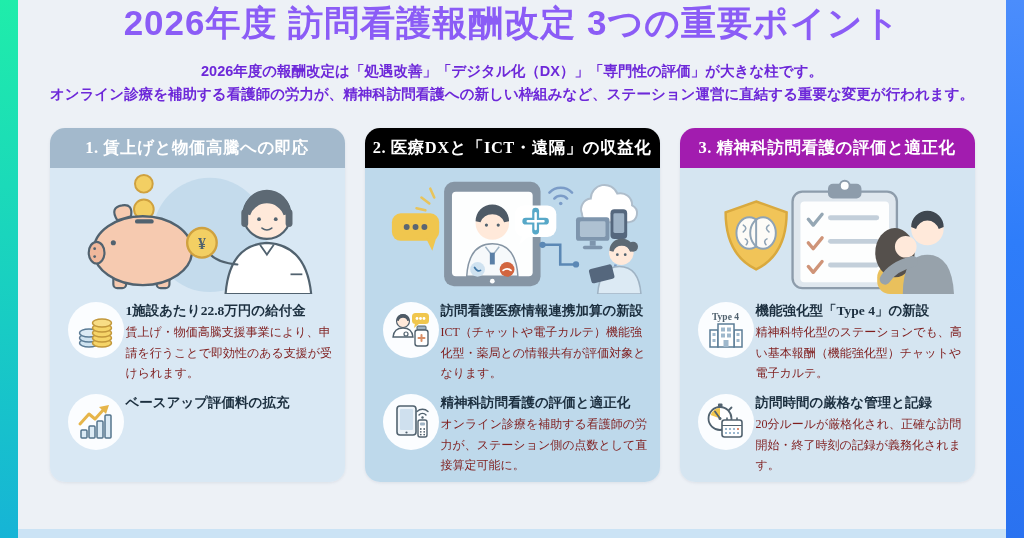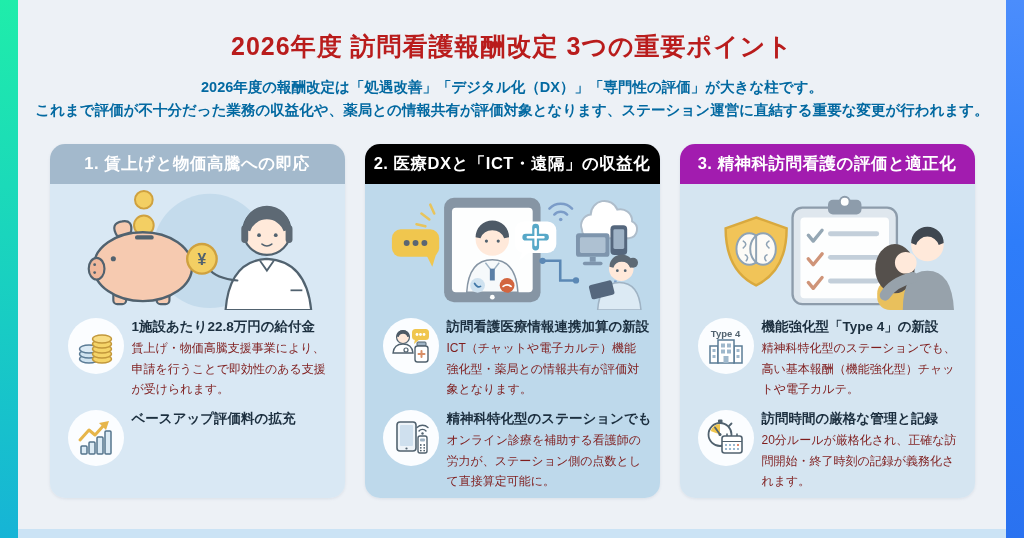--- a/index.html
+++ b/index.html
@@ -4,57 +4,57 @@
 <style>
   html,body{margin:0;padding:0;width:1024px;height:538px;overflow:hidden;
     font-family:"Liberation Sans","DejaVu Sans",sans-serif;}
   .stage{position:relative;width:1024px;height:538px;background:#edf1f6;}
   .edge-left{position:absolute;left:0;top:0;bottom:0;width:18px;
     background:linear-gradient(180deg,#1fedaa 0%,#18ccc4 60%,#16b4d6 100%);}
   .edge-right{position:absolute;right:0;top:0;bottom:0;width:18px;
     background:linear-gradient(180deg,#4b8dfc 0%,#2e7dfa 45%,#2a72f0 100%);}
   .edge-bottom{position:absolute;left:18px;right:18px;bottom:0;height:9px;background:#cbe3f5;}
   .content{position:absolute;left:18px;right:18px;top:0;}
-  .title{margin-top:30px;text-align:center;font-size:25px;font-weight:700;
-    color:#b91c1c;letter-spacing:1px;}
+  .title{text-align:center;font-size:35px;font-weight:700;
+    color:#8b5cf6;letter-spacing:1px;}
   .subtitle{margin-top:13px;text-align:center;font-size:14.5px;font-weight:700;
-    color:#0369a1;line-height:1.6;}
-  .cards{display:flex;justify-content:center;gap:20px;margin-top:22px;padding:0 22px;}
+    color:#6d28d9;line-height:1.6;}
+  .cards{display:flex;justify-content:center;gap:20px;margin-top:22px;padding:0 22px;font-family:Liberation Serif, serif;}
   .card{width:295px;height:354px;border-radius:15px;overflow:hidden;display:flex;
     flex-direction:column;box-shadow:0 1px 3px rgba(90,110,130,.12);}
   .card-header{height:40px;display:flex;align-items:center;justify-content:center;
     color:#ffffff;font-size:16.5px;font-weight:700;letter-spacing:.5px;flex-shrink:0;}
   .card1 .card-header{background:#a3b9cc;} .card1 .card-body{background:#d9e8f4;}
   .card2 .card-header{background:#000000;} .card2 .card-body{background:#bed9eb;}
   .card3 .card-header{background:#a21caf;} .card3 .card-body{background:#d5e5f1;}
   .card-body{flex:1;display:flex;flex-direction:column;}
   .illo{height:126px;flex-shrink:0;}
   .illo svg{display:block;}
   .points{padding:8px 12px 0 18px;}
-  .point{display:flex;gap:8px;margin-bottom:11px;align-items:flex-start;}
+  .point{display:flex;gap:2px;margin-bottom:11px;align-items:flex-start;}
   .icon-circle{width:56px;height:56px;border-radius:50%;background:#fbfdff;flex-shrink:0;
     display:flex;flex-direction:column;align-items:center;justify-content:center;}
   .icon-label{font-size:9.5px;font-weight:700;color:#51626f;line-height:1;margin-bottom:0;}
   .point-text{min-width:0;}
   .point-title{font-size:13.5px;font-weight:700;color:#1c2f3f;line-height:1.4;white-space:nowrap;}
   .point-body{font-size:12px;color:#7f1d1d;line-height:1.7;margin-top:1px;}
 </style>
 </head>
 <body>
 
 <div class="stage">
   <div class="edge-left"></div>
   <div class="edge-right"></div>
   <div class="edge-bottom"></div>
 
   <div class="content">
     <div class="title">2026年度 訪問看護報酬改定 3つの重要ポイント</div>
     <div class="subtitle">
       <div>2026年度の報酬改定は「処遇改善」「デジタル化（DX）」「専門性の評価」が大きな柱です。</div>
-      <div>これまで評価が不十分だった業務の収益化や、薬局との情報共有が評価対象となります、ステーション運営に直結する重要な変更が行われます。</div>
+      <div>オンライン診療を補助する看護師の労力が、精神科訪問看護への新しい枠組みなど、ステーション運営に直結する重要な変更が行われます。</div>
     </div>
 
     <div class="cards">
 
       <div class="card card1">
         <div class="card-header">1. 賃上げと物価高騰への即応</div>
         <div class="card-body">
           <div class="illo">
             <svg width="295" height="126" viewBox="0 0 295 128">
               <circle cx="160" cy="68" r="58" fill="#c4dbec"></circle>
@@ -237,21 +237,21 @@
                   <rect x="29" y="20.5" width="5" height="3" rx="1" fill="#9fb3c4"></rect>
                   <circle cx="29.8" cy="27" r=".9" fill="#51626f"></circle>
                     <circle cx="33.2" cy="27" r=".9" fill="#51626f"></circle>
                   <circle cx="29.8" cy="29.8" r=".9" fill="#51626f"></circle>
                     <circle cx="33.2" cy="29.8" r=".9" fill="#51626f"></circle>
                   <circle cx="29.8" cy="32.6" r=".9" fill="#51626f"></circle>
                     <circle cx="33.2" cy="32.6" r=".9" fill="#51626f"></circle>
                 </svg>
               </div>
               <div class="point-text">
-                <div class="point-title">精神科特化型のステーションでも</div>
+                <div class="point-title">精神科訪問看護の評価と適正化</div>
                 <div class="point-body">オンライン診療を補助する看護師の労力が、ステーション側の点数として直接算定可能に。</div>
               </div>
             </div>
           </div>
         </div>
       </div>
 
       <div class="card card3">
         <div class="card-header">3. 精神科訪問看護の評価と適正化</div>
         <div class="card-body">

